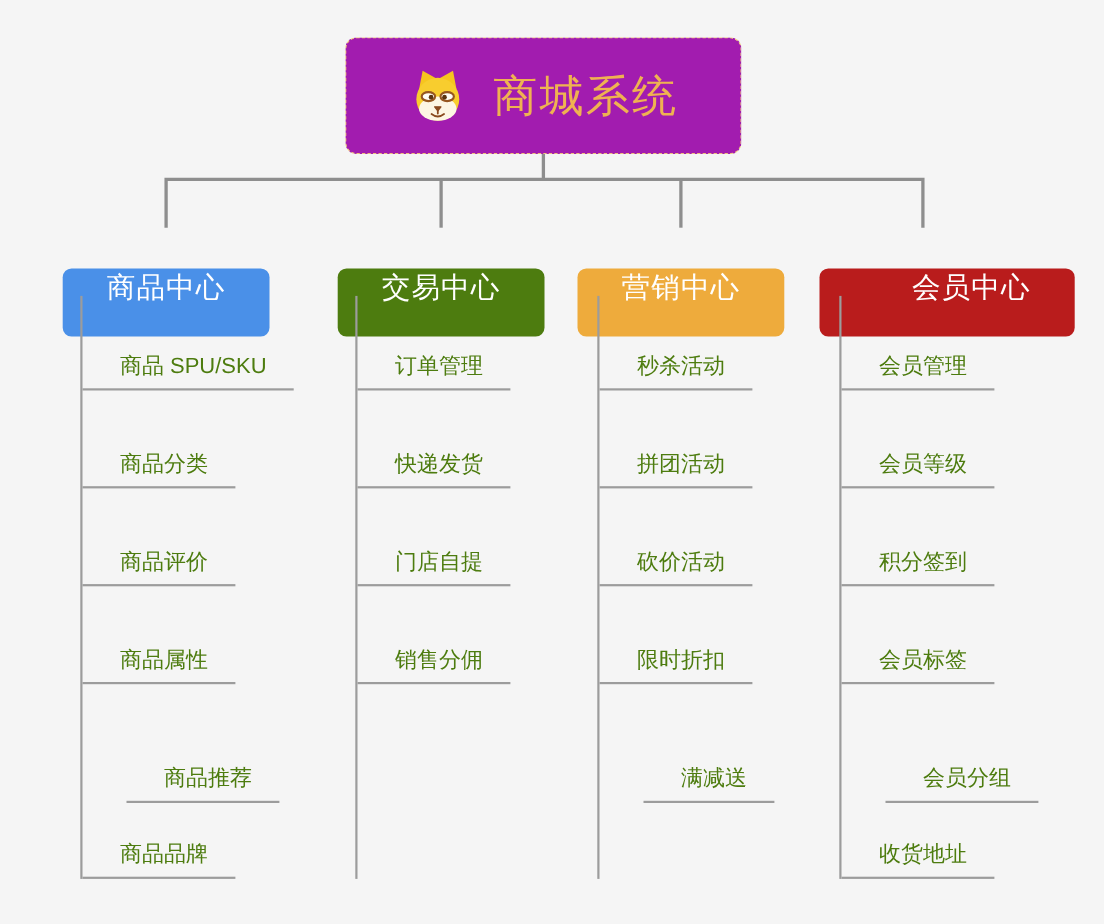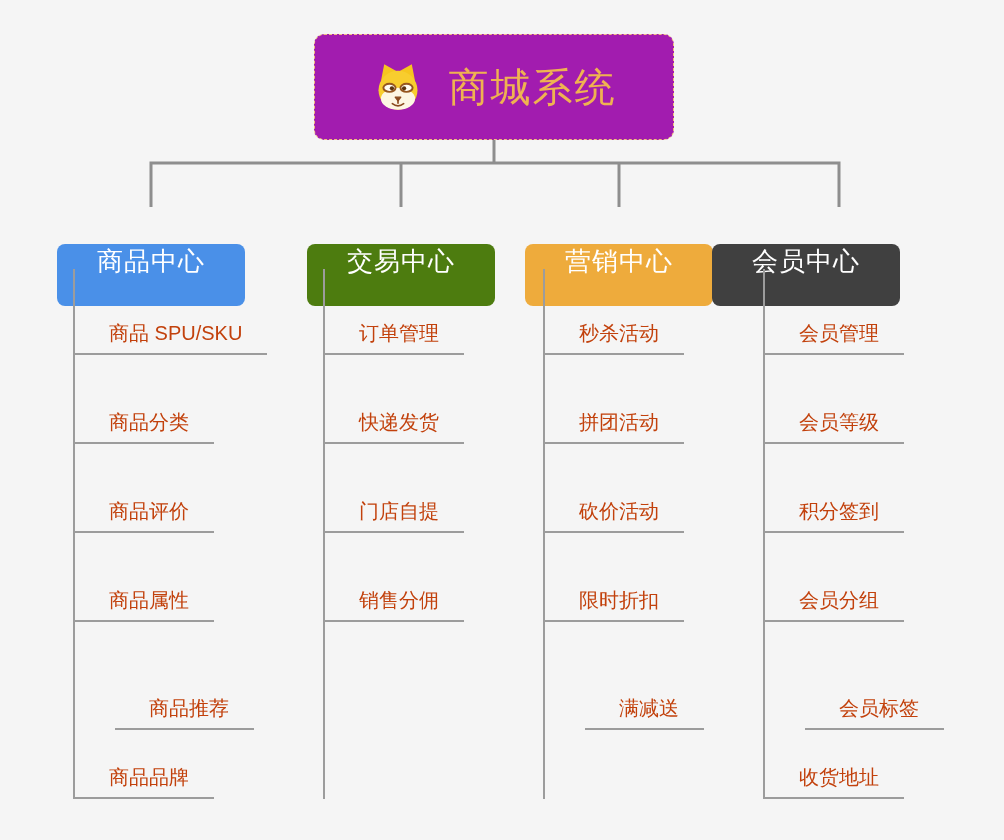--- a/index.html
+++ b/index.html
@@ -65,21 +65,21 @@
     height: 530px;
     width: 230px;
     border-left: 2px solid #9c9c9c;
     box-sizing: content-box;
   }
   .leaf {
     position: absolute;
     left: 0;
     font-size: 20px;
     line-height: 26px;
-    color: #c2410c;
+    color: #4d7c0f;
     white-space: nowrap;
     padding: 0 25px 7px 34px;
     border-bottom: 2px solid #9c9c9c;
   }
   .leaf:nth-child(1) { top: 51px; }
   .leaf:nth-child(2) { top: 140px; }
   .leaf:nth-child(3) { top: 229px; }
   .leaf:nth-child(4) { top: 318px; }
   .leaf:nth-child(5) { top: 426px; margin-left: 40px; }
   .leaf:nth-child(6) { top: 495px; }
@@ -116,21 +116,21 @@
 
   <div class="hub" style="left: 57px; background-color: rgb(74, 144, 232);">
     <span>商品中心</span>
   </div>
   <div class="hub" style="left: 307px; background-color: #4d7c0f;">
     <span>交易中心</span>
   </div>
   <div class="hub" style="left: 525px; background-color: rgb(238, 171, 60);">
     <span>营销中心</span>
   </div>
-  <div class="hub" style="left: 712px; background-color: #404040;">
+  <div class="hub" style="left: 745px; background-color: #b91c1c; padding-left: 44px;">
     <span>会员中心</span>
   </div>
 
   <div class="branch" style="left:73px">
     <div class="leaf">商品 SPU/SKU</div>
     <div class="leaf">商品分类</div>
     <div class="leaf">商品评价</div>
     <div class="leaf">商品属性</div>
     <div class="leaf">商品推荐</div>
     <div class="leaf">商品品牌</div>
@@ -148,18 +148,18 @@
     <div class="leaf">拼团活动</div>
     <div class="leaf">砍价活动</div>
     <div class="leaf">限时折扣</div>
     <div class="leaf">满减送</div>
   </div>
 
   <div class="branch" style="left:763px">
     <div class="leaf">会员管理</div>
     <div class="leaf">会员等级</div>
     <div class="leaf">积分签到</div>
+    <div class="leaf">会员标签</div>
     <div class="leaf">会员分组</div>
-    <div class="leaf">会员标签</div>
     <div class="leaf">收货地址</div>
   </div>
 
 </div>
 
 </body></html>

